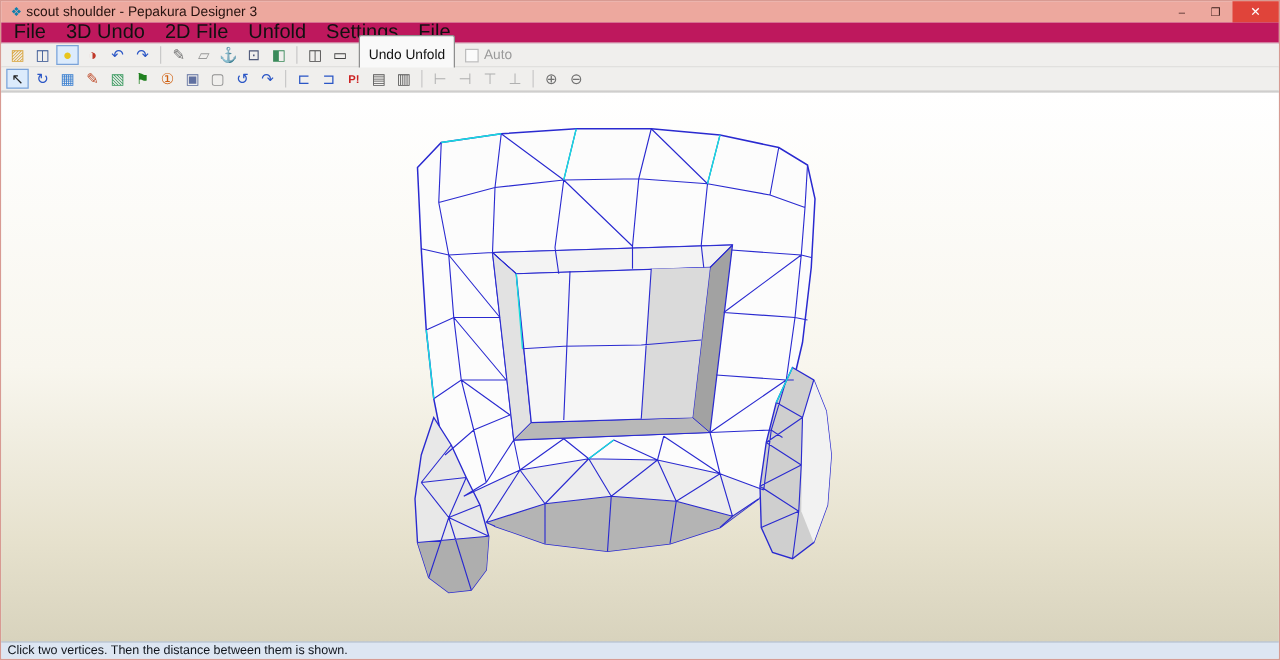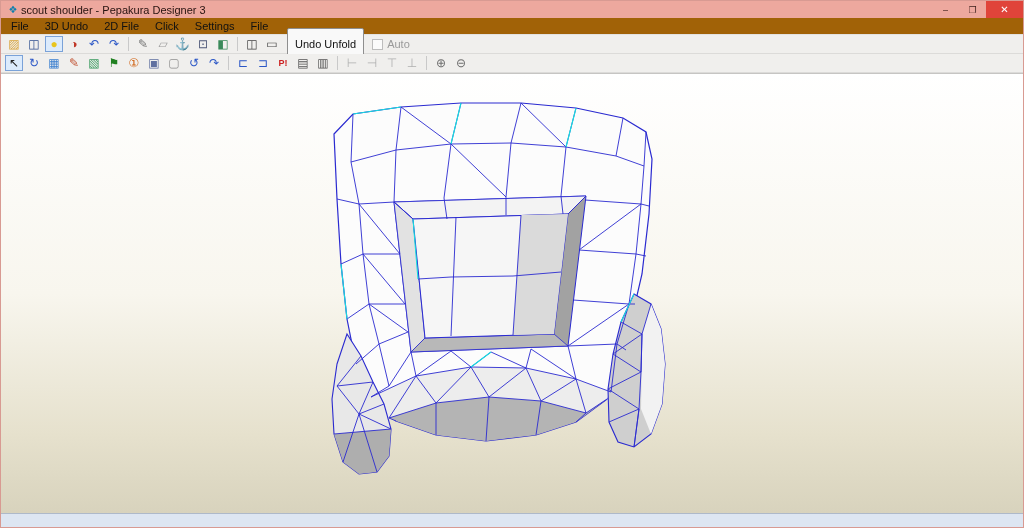--- a/index.html
+++ b/index.html
@@ -18,22 +18,22 @@
     height:17px; flex:0 0 auto; background:#eda89e;
     display:flex; align-items:center; font-size:11px;
   }
   .app-icon { width:16px; margin-left:4px; font-size:10px; color:#0e7fae; text-align:center; }
   .title { flex:1; color:#26120f; }
   .win-controls { display:flex; height:100%; }
   .win-btn { width:27px; height:100%; display:flex; align-items:center; justify-content:center; font-size:9px; color:#3a1d1a; }
   .win-btn.close { width:37px; background:#e0443a; color:#fff; font-size:10px; }
   
   .menubar {
-    height:17px; flex:0 0 auto; background:#a16207;
-    display:flex; align-items:center; font-size:11px; color:#111;
+    height:17px; flex:0 0 auto; background:#be185d;
+    display:flex; align-items:center; font-size:16px; color:#111;
     border-bottom:1px solid #e3e2e0; padding-left:2px;
   }
   .menu-item { padding:1px 8px; }
   
   .toolbar {
     height:19px; flex:0 0 auto; background:#f0efed;
     display:flex; align-items:center; padding-left:3px;
     border-bottom:1px solid #dcdbd9;
   }
   .tgroup { display:flex; align-items:center; }
@@ -79,21 +79,21 @@
       <div class="win-btn">❐</div>
       <div class="win-btn close">✕</div>
     </div>
   </div>
 
   <div class="menubar">
 
   <span class="menu-item">File</span>
       <span class="menu-item">3D Undo</span>
       <span class="menu-item">2D File</span>
-      <span class="menu-item">Click</span>
+      <span class="menu-item">Unfold</span>
       <span class="menu-item">Settings</span>
       <span class="menu-item">File</span>
     </div>
 
   <div class="toolbar">
     <div class="tgroup">
 
     <span class="tbtn" style="color: rgb(217, 164, 59);">▨</span>
         <span class="tbtn" style="color: rgb(47, 79, 143);">◫</span>
         <span class="tbtn active" style="color: rgb(232, 197, 32);">●</span>
@@ -213,15 +213,16 @@
           M620,248 L641,260 M612,280 L641,260 M612,280 L640,298 M641,260 L640,298 M607,315 L640,298 M607,315 L638,335 M608,348 L638,335 M638,335 L633,373 M650,230 L641,260 L640,298 L638,335 L633,373"></path>
 
         <path fill="none" stroke="#16dede" stroke-width="1.1" d="
           M352,40 L400,33 M460,29 L450,70 M412,145 L417,205 M340,190 L346,245
           M575,34 L565,73 M633,220 L620,248 M490,278 L470,293"></path>
       </g>
     </svg>
   </div>
 
   <div class="statusbar">
+    <span class="status-left">Click two vertices. Then the distance between them is shown.</span>
   </div>
 
 </div>
 
 </body></html>

